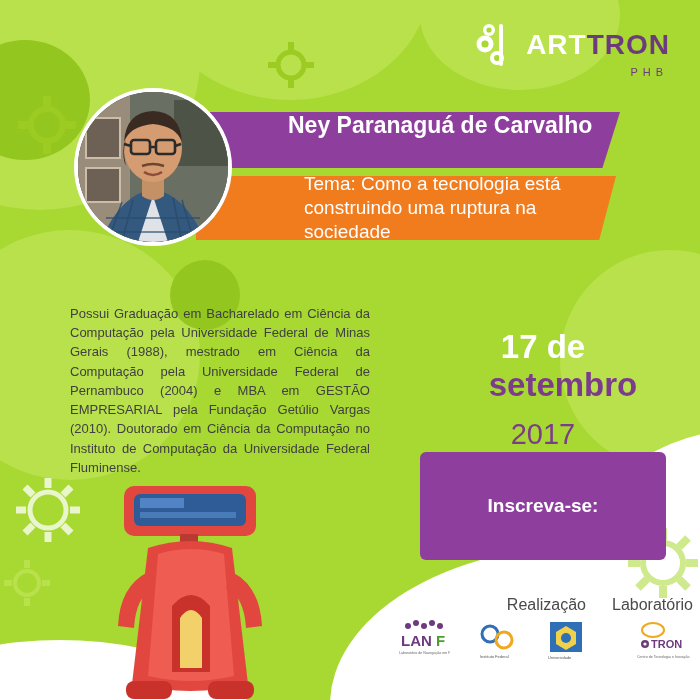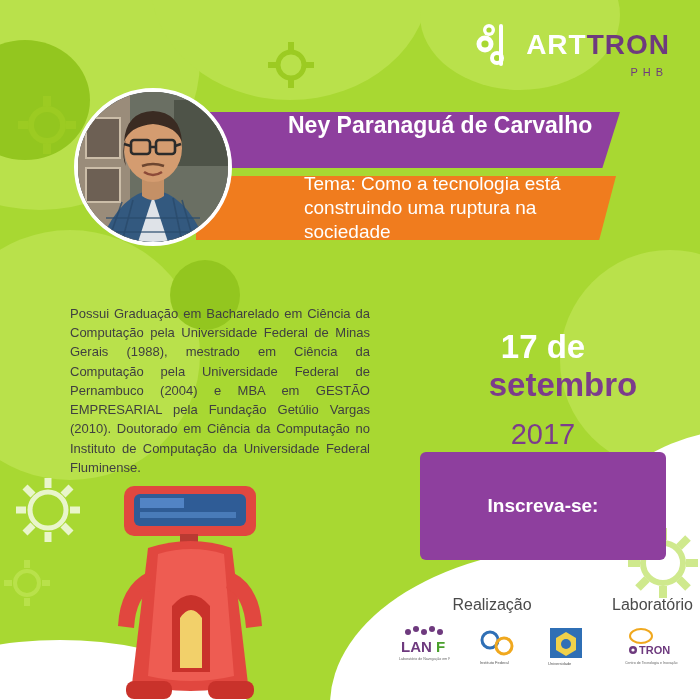--- a/index.html
+++ b/index.html
@@ -128,23 +128,23 @@
   .footer {
     position: absolute;
     left: 398px; top: 596px;
     width: 290px;
     display: flex;
     gap: 26px;
     z-index: 6;
   }
   .footer-col { text-align: center; }
   .footer-col .ftitle {
-    font-size: 16px; color: #4a4a4a; margin-bottom: 6px;
-  }
-  .logo-row { display: flex; align-items: flex-end; justify-content: center; gap: 26px; height: 52px; }
+    font-size: 16px; color: #4a4a4a;  text-align: right;
+  }
+  .logo-row { display: flex; align-items: flex-end; justify-content: flex-end; gap: 26px; height: 52px; }
 
   .mini-logo { position: relative; }
 
   
   .robot { position: absolute; left: 96px; bottom: -6px; width: 190px; height: 230px; z-index: 4; }
 </style>
 </head>
 <body>
 
 <div class="bg-layer">

